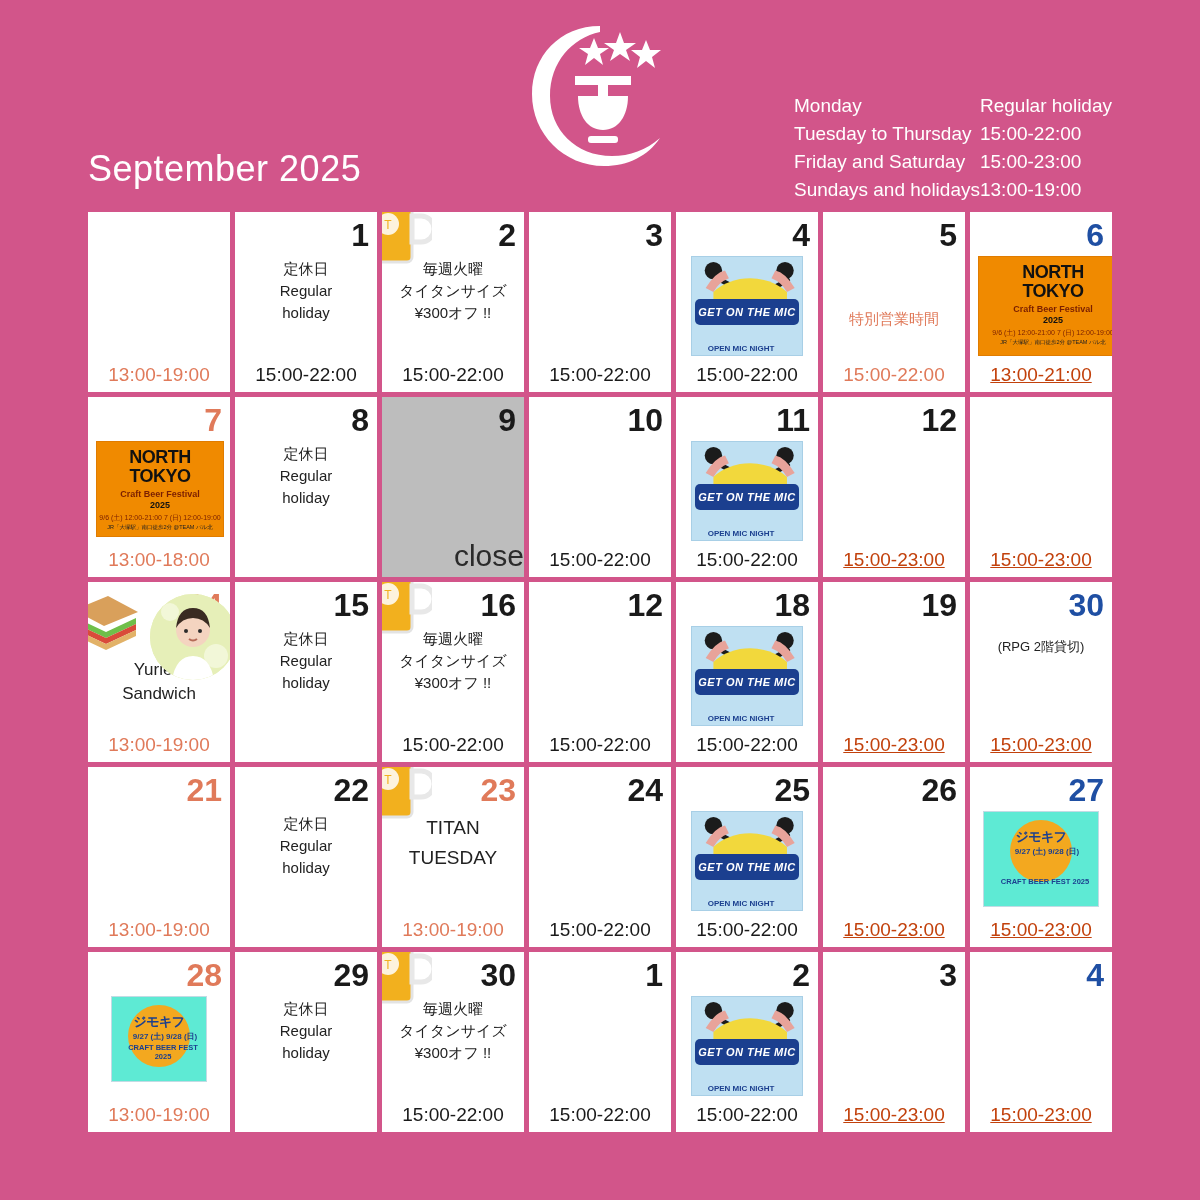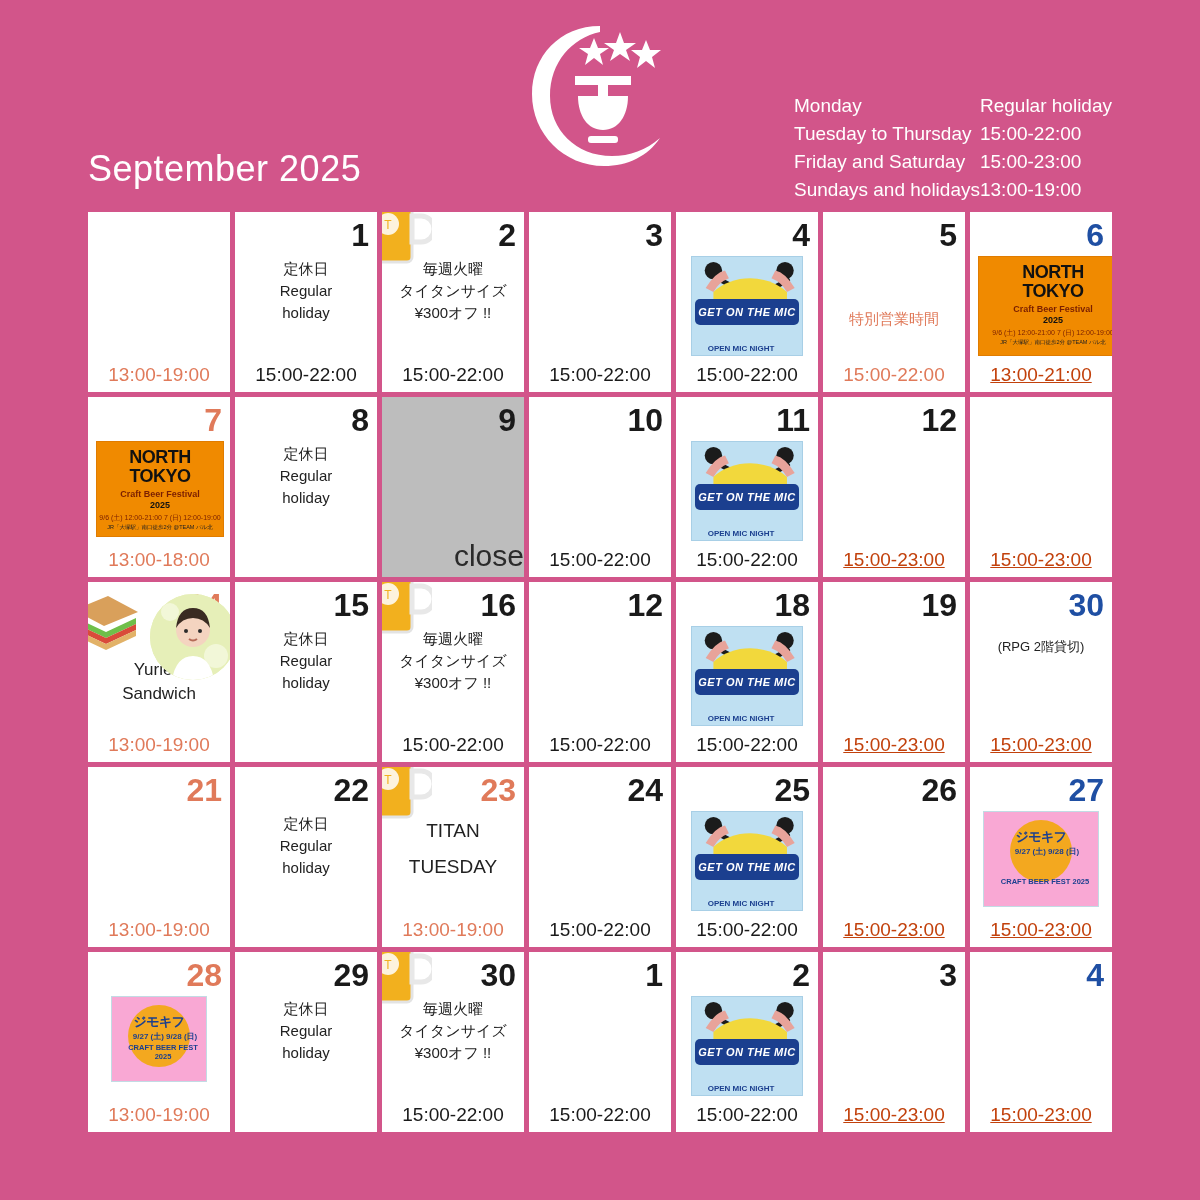--- a/index.html
+++ b/index.html
@@ -95,21 +95,21 @@
   .note {
     text-align: center;
     font-size: 15px;
     line-height: 22px;
     color: #222;
     margin-top: 4px;
   }
   .note.jp { font-size: 15px; }
   .note.special { color: #e07a5a; font-size: 15px; }
   .note.small { font-size: 13px; color: #222; }
-  .note.titan { font-size: 19px; line-height: 36px; color: #222; }
+  .note.titan { font-size: 19px; line-height: 30px; color: #222; }
 
   .time {
     position: absolute;
     bottom: 6px; left: 0; right: 0;
     text-align: center;
     font-size: 19px;
     color: #1a1a1a;
   }
   .time.sun { color: #e07a5a; }
   .time.sat { color: #c2410c; text-decoration: underline; }
@@ -175,21 +175,21 @@
     text-align:center; font-size:8px; color:#1b3f8f; font-weight:bold;
   }
   .mic-dots {
     position:absolute; top:2px; left:4px; right:4px; height:60px;
   }
 
   
   .poster-cb {
     margin: 2px auto 0 auto;
     width: 116px; height: 96px;
-    background: #f9a8d4;
+    background: #5eead4;
     border: 1px solid #c2dbe4;
     position: relative;
     overflow: hidden;
   }
   .cb-circle {
     position:absolute; left:50%; top:8px; transform:translateX(-50%);
     width:62px; height:62px; border-radius:50%;
     background:#f3a81f;
   }
   .cb-title {

